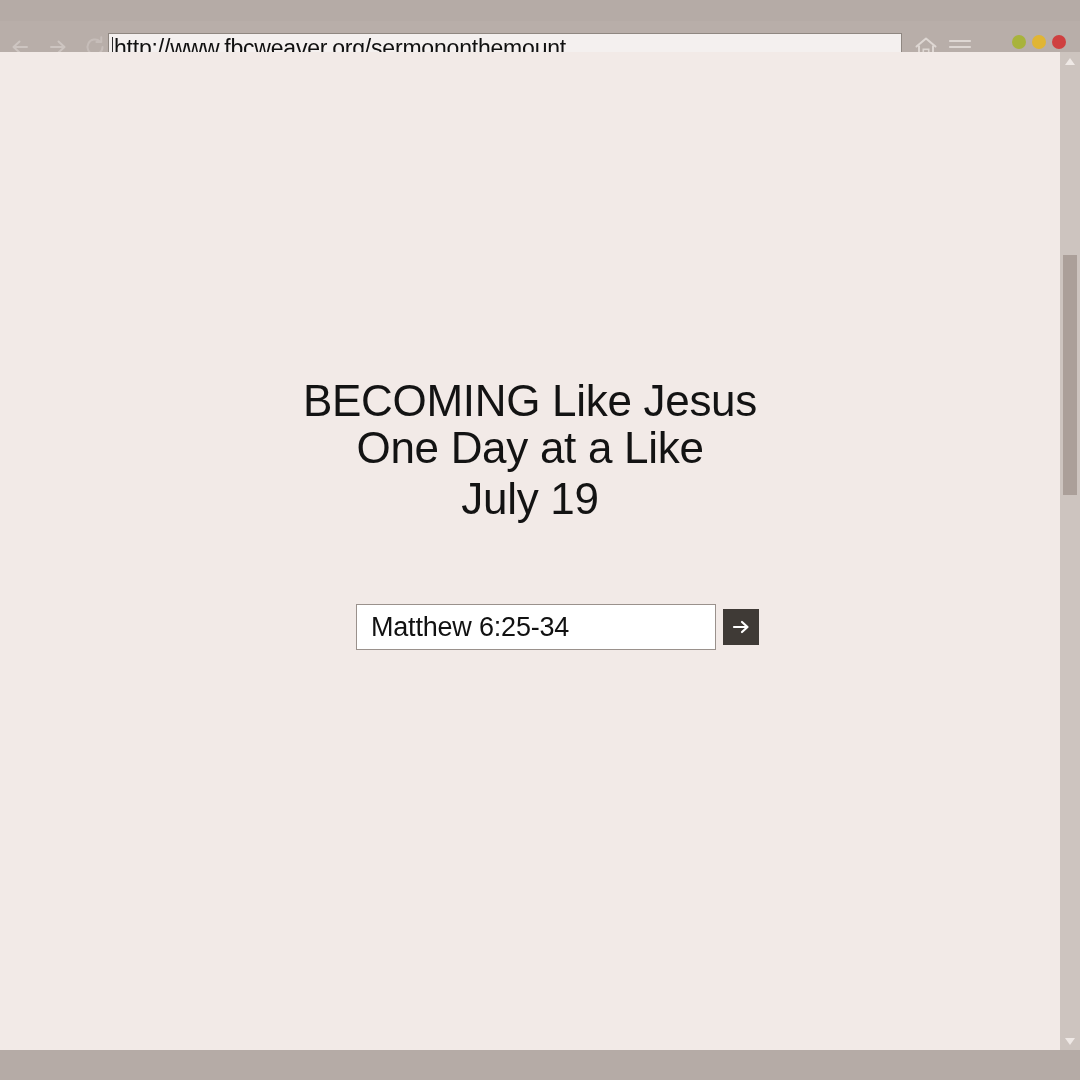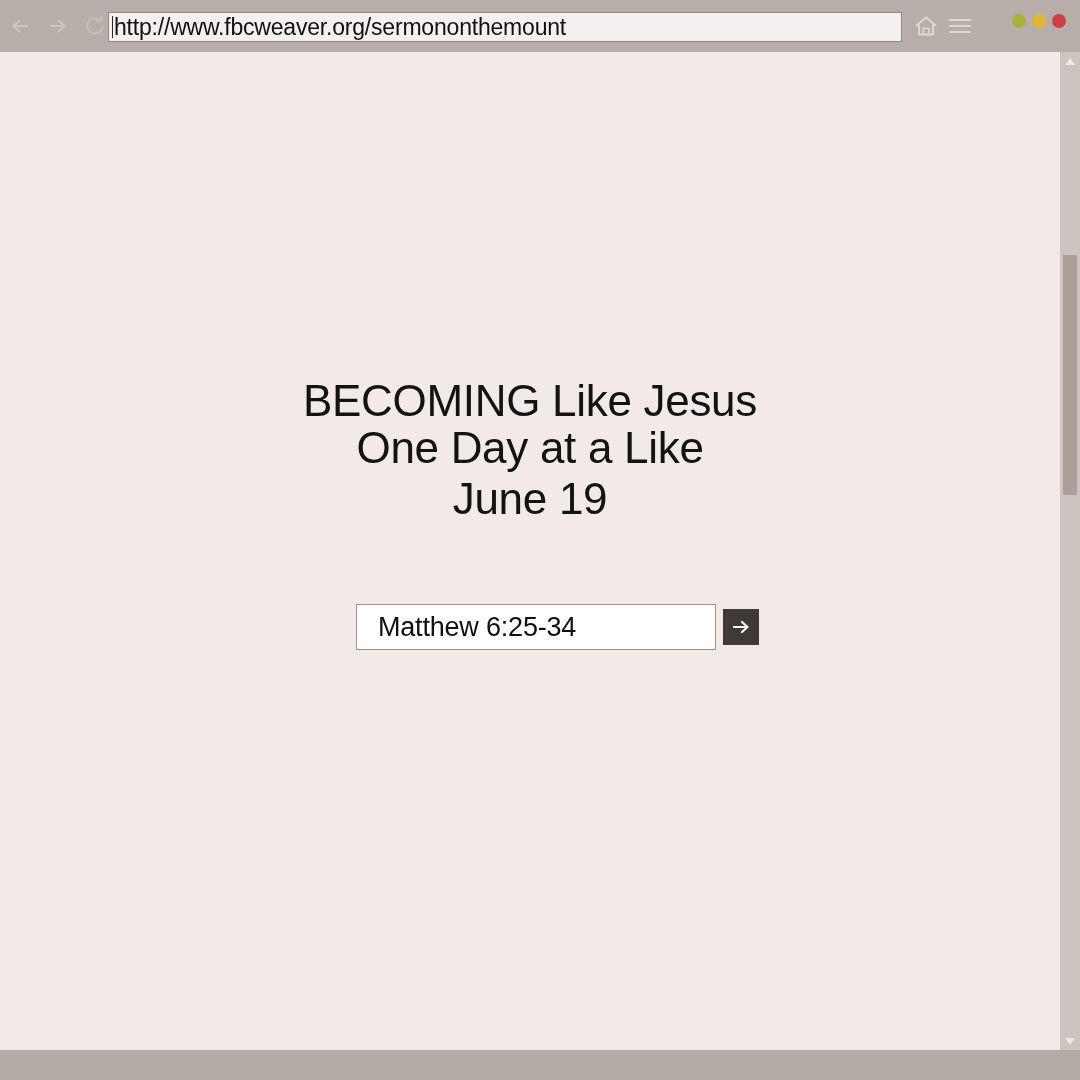--- a/index.html
+++ b/index.html
@@ -162,21 +162,21 @@
   }
 
   .verse-input {
     width: 360px;
     height: 46px;
     background: #ffffff;
     border: 1px solid #9a918c;
     font-family: "Liberation Sans", sans-serif;
     font-size: 27px;
     color: #111111;
-    padding: 0 21px;
+    padding: 0 14px;
     outline: none;
     letter-spacing: -0.2px;
   }
   .verse-input::placeholder { color: #8d8d8d; }
 
   .verse-submit {
     width: 36px;
     height: 36px;
     margin-left: 7px;
     margin-top: 5px;
@@ -226,21 +226,21 @@
     width: 1080px;
     height: 30px;
     background: #b5aba6;
   }
 </style>
 </head>
 <body>
 
 <div class="browser">
 
-  <div class="chrome-bar" style="background: rgb(184, 174, 169);">
+  <div class="chrome-bar" style="background: rgb(184, 174, 169); margin-top: 21px;">
 
     <div class="nav-btn" id="back-btn">
       <svg width="28" height="28" viewBox="0 0 28 28">
         <path d="M20 14 H7 M12.5 8.5 L6.5 14 L12.5 19.5" fill="none" stroke="#cdc5c1" stroke-width="2" stroke-linecap="round" stroke-linejoin="round"></path>
       </svg>
     </div>
 
     <div class="nav-btn" id="forward-btn">
       <svg width="28" height="28" viewBox="0 0 28 28">
         <path d="M8 14 H21 M15.5 8.5 L21.5 14 L15.5 19.5" fill="none" stroke="#cdc5c1" stroke-width="2" stroke-linecap="round" stroke-linejoin="round"></path>
@@ -281,21 +281,21 @@
   </div>
 
   <div class="viewport" style="background: rgb(242, 234, 231);">
     <div class="page-content" id="page-content">
 
       <div class="hero">
         <div class="hero-title">
           <span class="line">BECOMING Like Jesus</span>
           <span class="line">One Day at a Like</span>
         </div>
-        <div class="hero-date">June 19</div>
+        <div class="hero-date">July 19</div>
       </div>
 
       <div class="verse-form">
         <input class="verse-input" type="text" value="Matthew 6:25-34" placeholder="Enter scripture reference" style="">
         <button class="verse-submit" aria-label="Go" style="background: rgb(63, 58, 54);">
           <svg width="22" height="22" viewBox="0 0 22 22">
             <path d="M4 11 H17 M12 6 L17.5 11 L12 16" fill="none" stroke="#ffffff" stroke-width="2.2" stroke-linecap="round" stroke-linejoin="round"></path>
           </svg>
         </button>
       </div>

